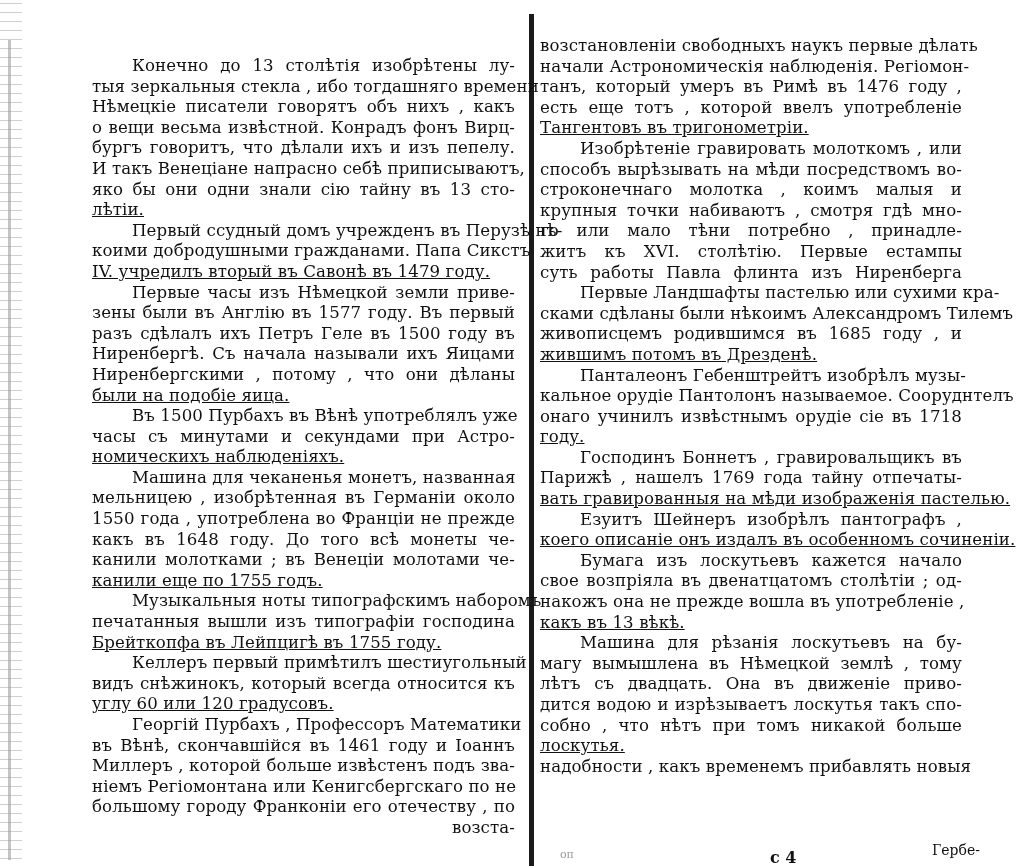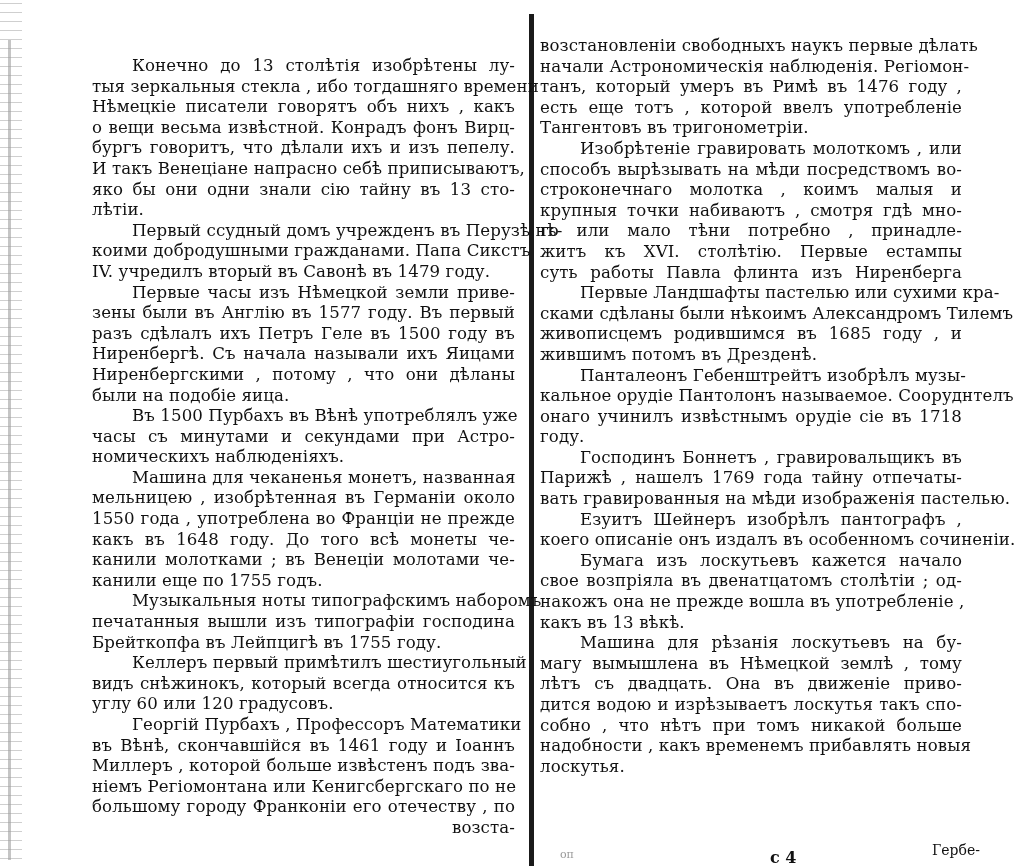--- a/index.html
+++ b/index.html
@@ -6,21 +6,21 @@
   body{width:1024px;height:866px;position:relative;overflow:hidden;
     font-family:"DejaVu Serif","Liberation Serif",serif;color:#111;}
   .left-edge{position:absolute;left:0;top:0;width:22px;height:866px;
     background:repeating-linear-gradient(180deg,#fff 0 3px,#bbb 3px 4px,#fff 4px 9px);opacity:.7;}
   .left-edge:after{content:"";position:absolute;left:8px;top:40px;width:3px;height:820px;background:#777;opacity:.6;}
   .gutter{position:absolute;left:529px;top:14px;width:5px;height:852px;background:#1a1a1a;}
   .page{position:absolute;top:56px;font-size:16.6px;line-height:20.6px;letter-spacing:.1px;}
   .page.left{left:92px;width:423px;}
   .page.right{left:540px;width:422px;top:36px;}
   .line{display:block;white-space:nowrap;text-align:justify;text-align-last:justify;height:20.6px;overflow:visible;}
-  .line.last{text-align-last:left;}
+  .line.last{text-align-last:left;text-decoration:underline;}
   .line.indent{padding-left:40px;}
   .line.right-align{text-align:right;text-align-last:right;}
   .footer-row{position:absolute;left:560px;top:816px;width:420px;height:20px;font-size:16px;margin-top:32px;}
   .sig{position:absolute;left:210px;top:0;font-weight:bold;}
   .catch{position:absolute;right:0;top:-6px;font-size:14px;}
   .speck{position:absolute;left:0;top:0;font-size:11px;color:#999;}
 </style>
 </head>
 <body>
 
@@ -95,21 +95,21 @@
     <span class="line last">коего описаніе онъ издалъ въ особенномъ сочиненіи.</span>
     <span class="line indent">Бумага изъ лоскутьевъ кажется начало</span>
     <span class="line">свое возпріяла въ двенатцатомъ столѣтіи ; од-</span>
     <span class="line">накожъ она не прежде вошла въ употребленіе ,</span>
     <span class="line last">какъ въ 13 вѣкѣ.</span>
     <span class="line indent">Машина для рѣзанія лоскутьевъ на бу-</span>
     <span class="line">магу вымышлена въ Нѣмецкой землѣ , тому</span>
     <span class="line">лѣтъ съ двадцать. Она въ движеніе приво-</span>
     <span class="line">дится водою и изрѣзываетъ лоскутья такъ спо-</span>
     <span class="line">собно , что нѣтъ при томъ никакой больше</span>
+    <span class="line last">лоскутья.</span>
     <span class="line">надобности , какъ временемъ прибавлять новыя</span>
-    <span class="line last">лоскутья.</span>
   </div>
 
 <div class="footer-row">
   <span class="speck">оп</span>
   <span class="sig">c 4</span>
   <span class="catch">Гербе-</span>
 </div>
 
 </body></html>

